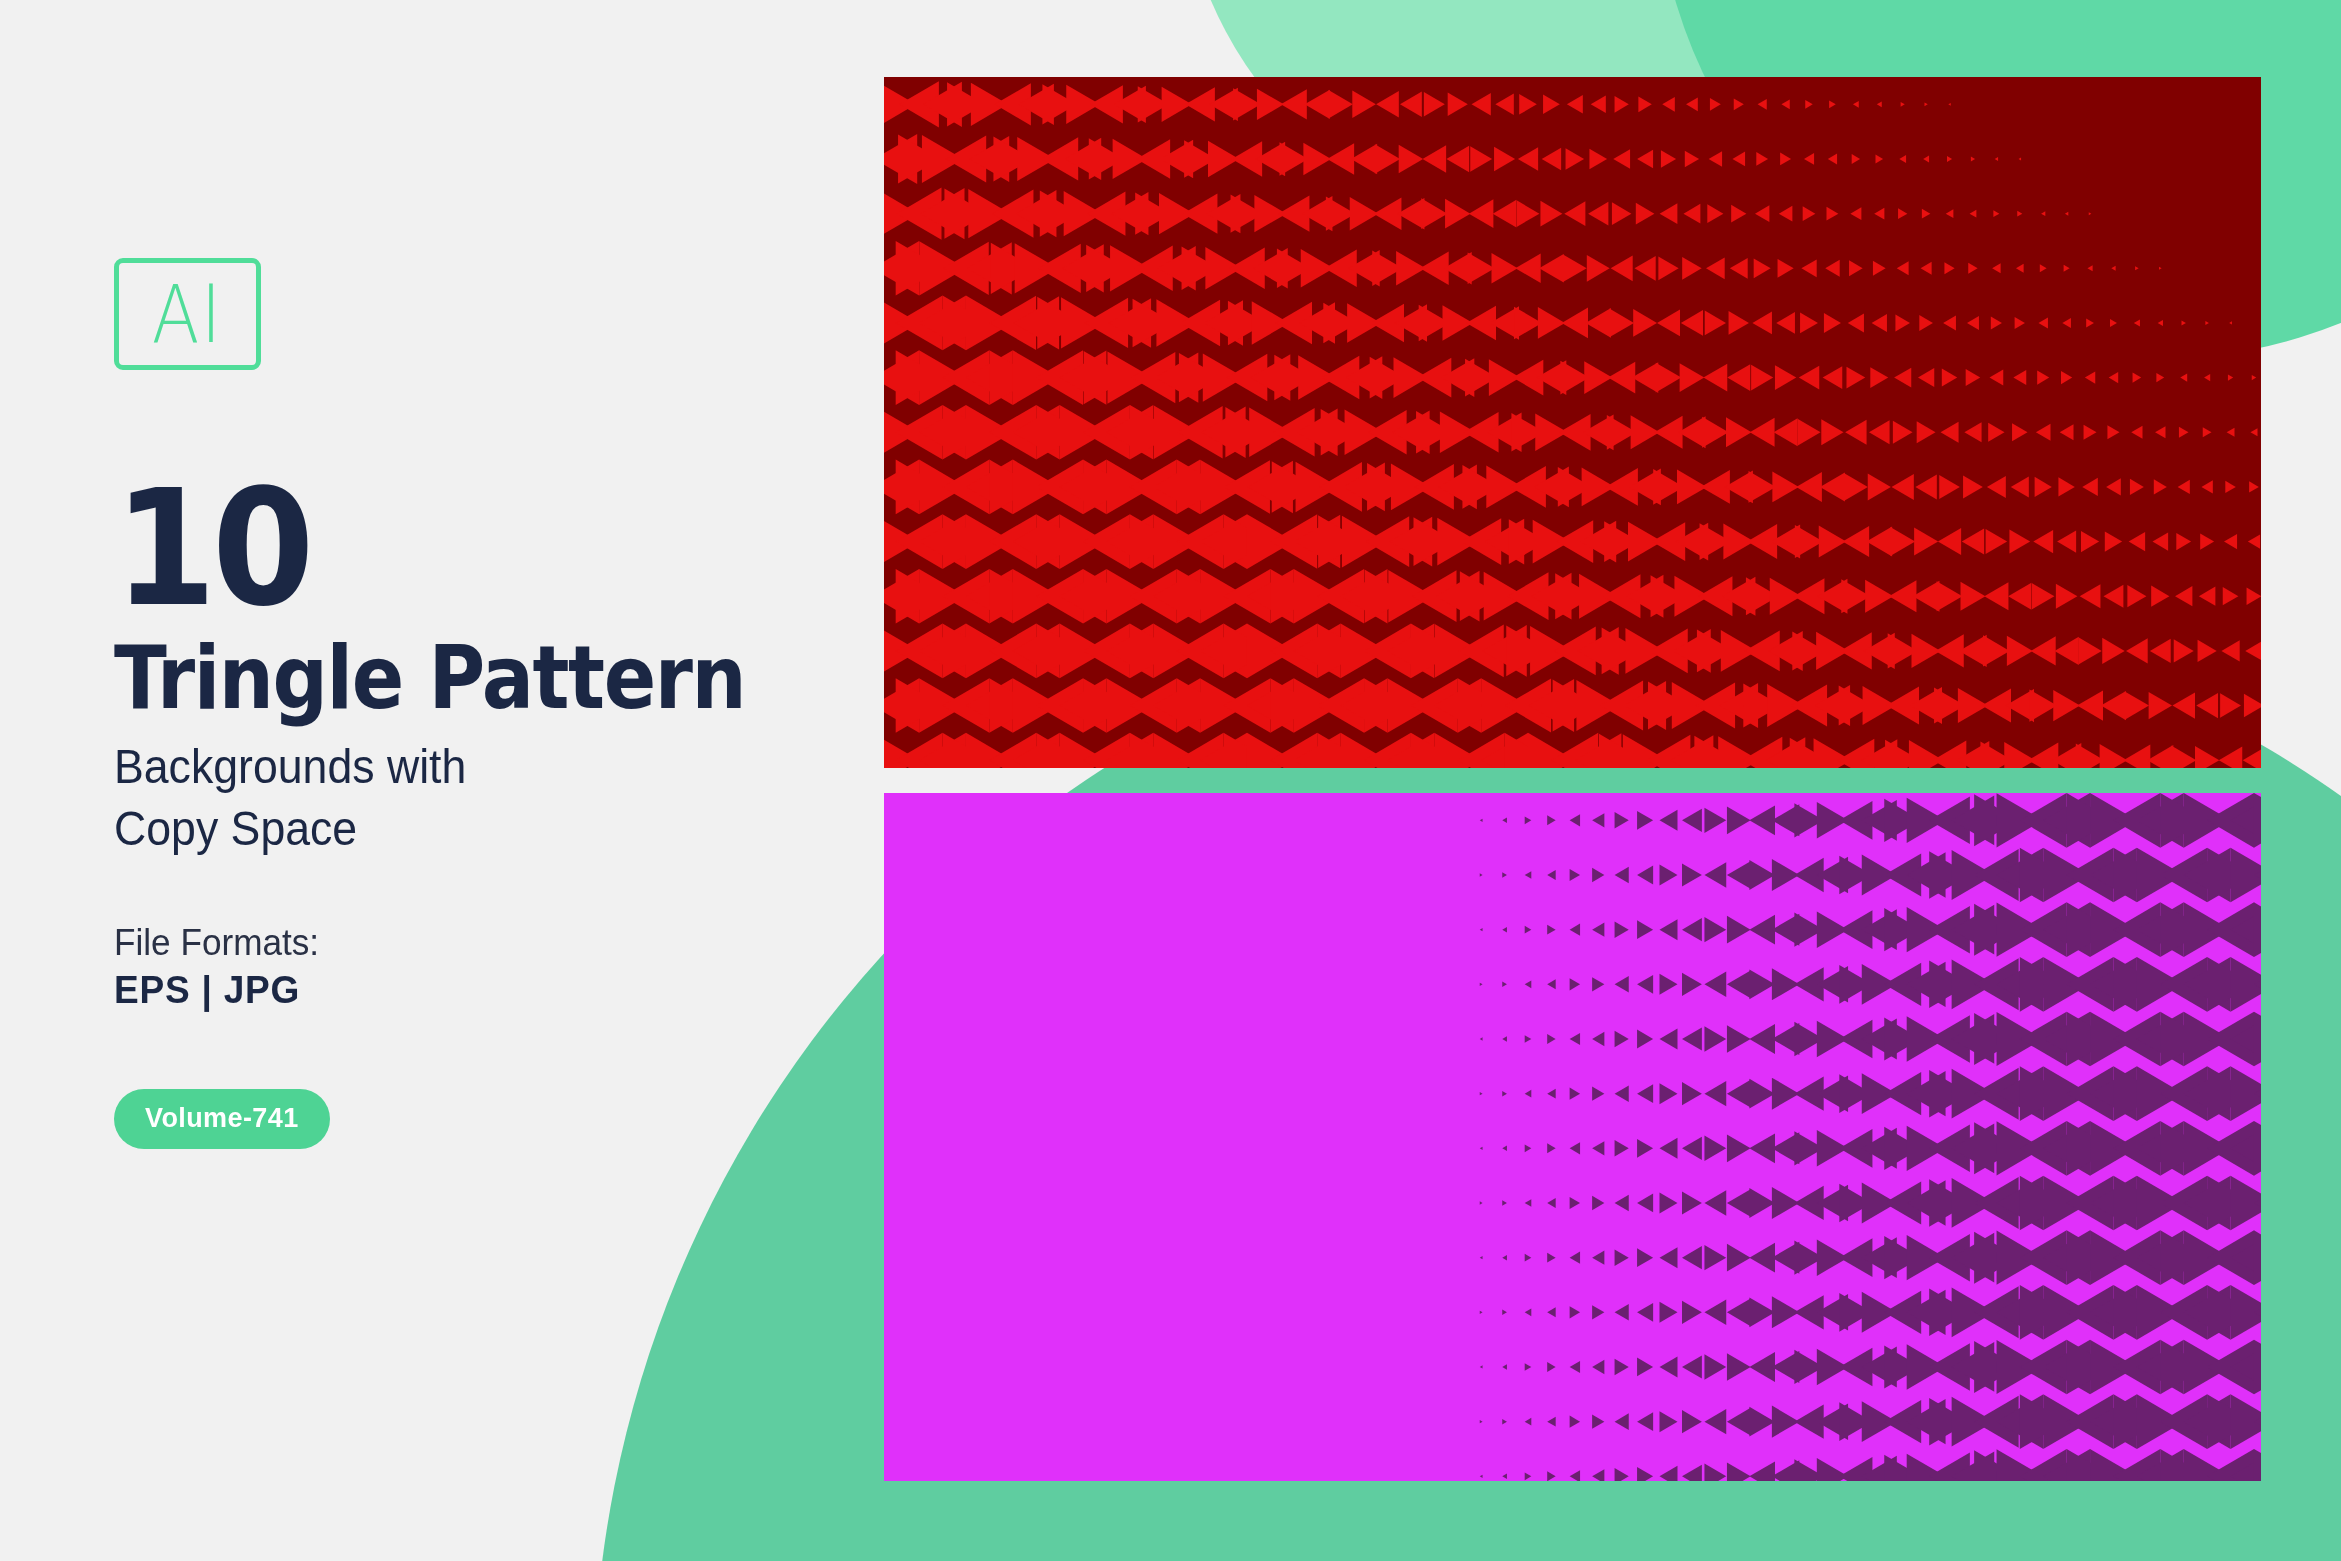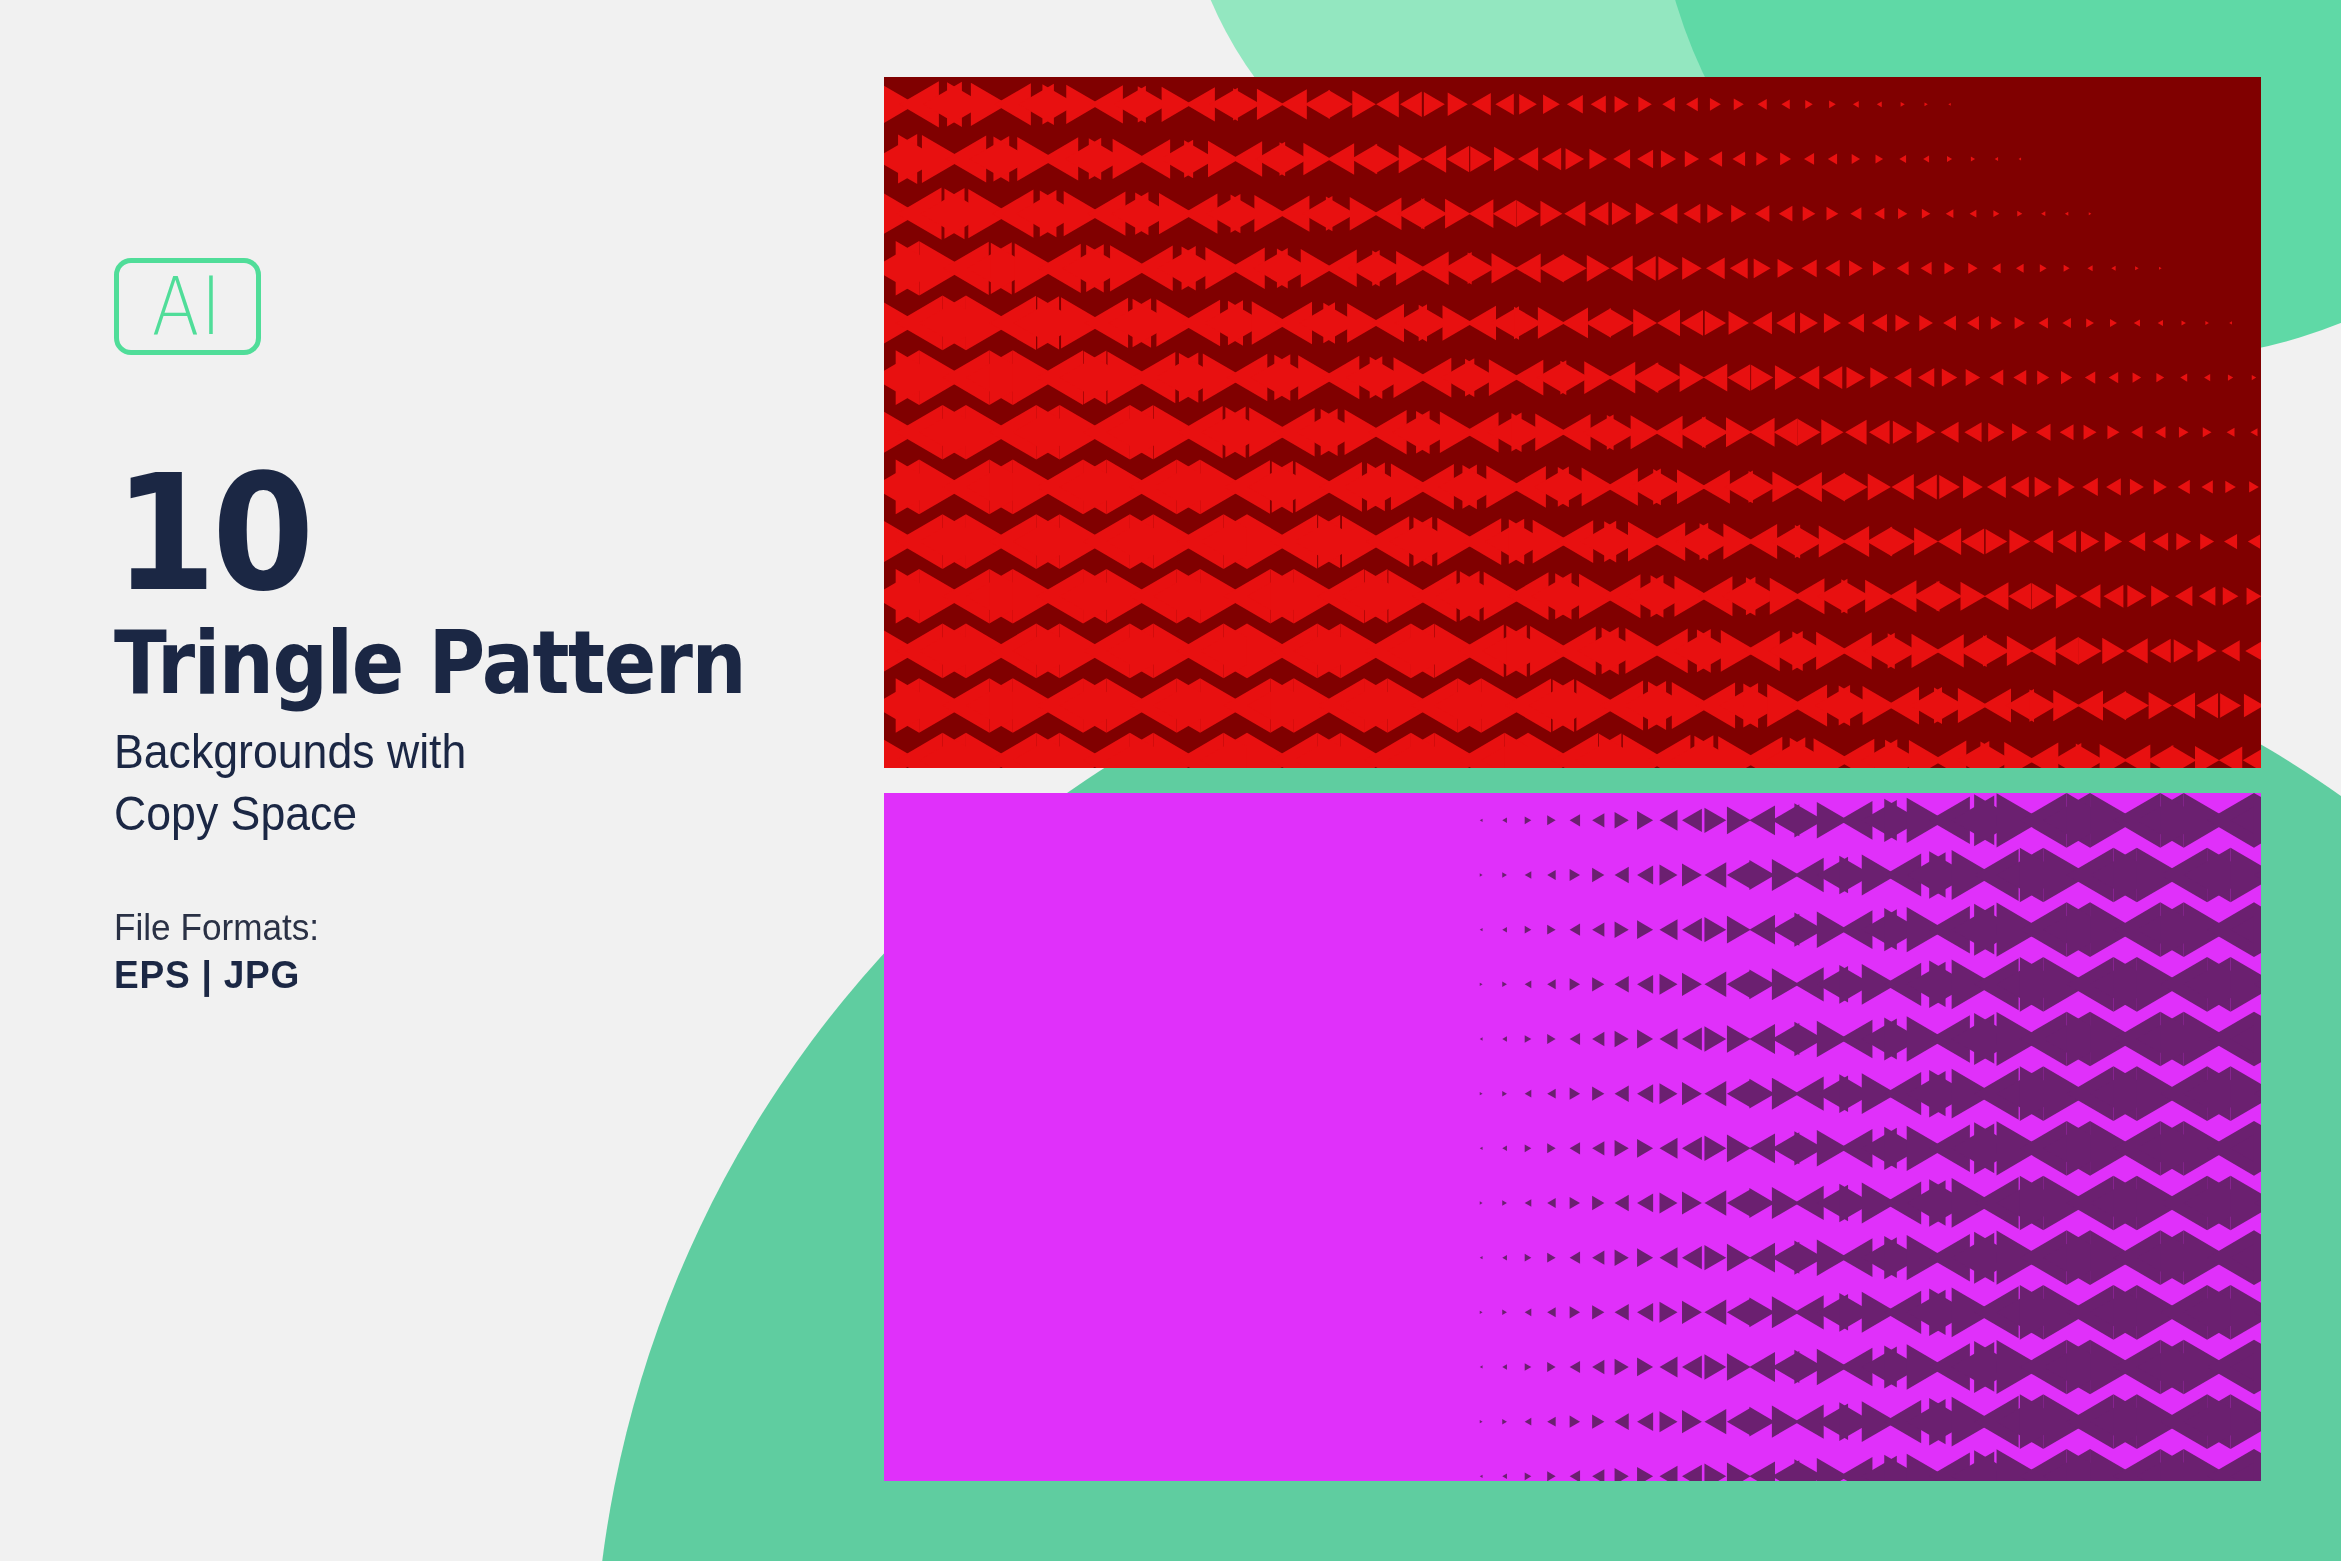--- a/index.html
+++ b/index.html
@@ -13,23 +13,23 @@
 
   
   #deco { position:absolute; inset:0; width:2342px; height:1561px; z-index:0; pointer-events:none; }
 
   
   .left-col {
     position:absolute; left:114px; top:258px; width:749px; z-index:3;
   }
 
   .ai-badge {
-    width:147px; height:97px;
+    width:147px; height:112px;
     border:5.5px solid #50dd99;
-    border-radius:17px;
+    border-radius:9px;
     display:flex; align-items:center; justify-content:center;
   }
   .ai-badge span {
     font-family:"DejaVu Sans", sans-serif;
     font-size:81px; font-weight:300; letter-spacing:1.6px;
     color:#50dd99; line-height:1;
     transform:scaleX(0.86);
   }
 
   .big-number {
@@ -105,20 +105,23 @@
   <div class="headline">Tringle Pattern</div>
 
   <div class="subhead">
     <div>Backgrounds with</div>
     <div>Copy Space</div>
   </div>
 
   <div class="formats-label">File Formats:</div>
   <div class="formats-value">EPS  |  JPG</div>
 
+  <div>
+    <span class="volume-badge">Volume-741</span>
+  </div>
 </div>
 
 <div class="panel" id="panel-red">
   <svg id="svg-red" viewBox="0 0 1764 885" preserveAspectRatio="none">
       <rect x="0" y="0" width="1764" height="885" fill="#800000"></rect>
       <polygon points="-10.846153846153847 4.846153846153843 -10.846153846153847 65.15384615384616 40.84615384615385 35" fill="#e81010"></polygon>
       <polygon points="70.30651491365776 5.475732600732599 70.30651491365776 64.5242673992674 19.69348508634223 35" fill="#e81010"></polygon>
       <polygon points="99.76687598116169 6.105311355311361 99.76687598116169 63.89468864468864 50.23312401883831 35" fill="#e81010"></polygon>
       <polygon points="80.77276295133439 6.7348901098901095 80.77276295133439 63.26510989010989 129.22723704866561 35" fill="#e81010"></polygon>
       <polygon points="111.31240188383046 7.364468864468865 111.31240188383046 62.63553113553114 158.68759811616954 35" fill="#e81010"></polygon>

